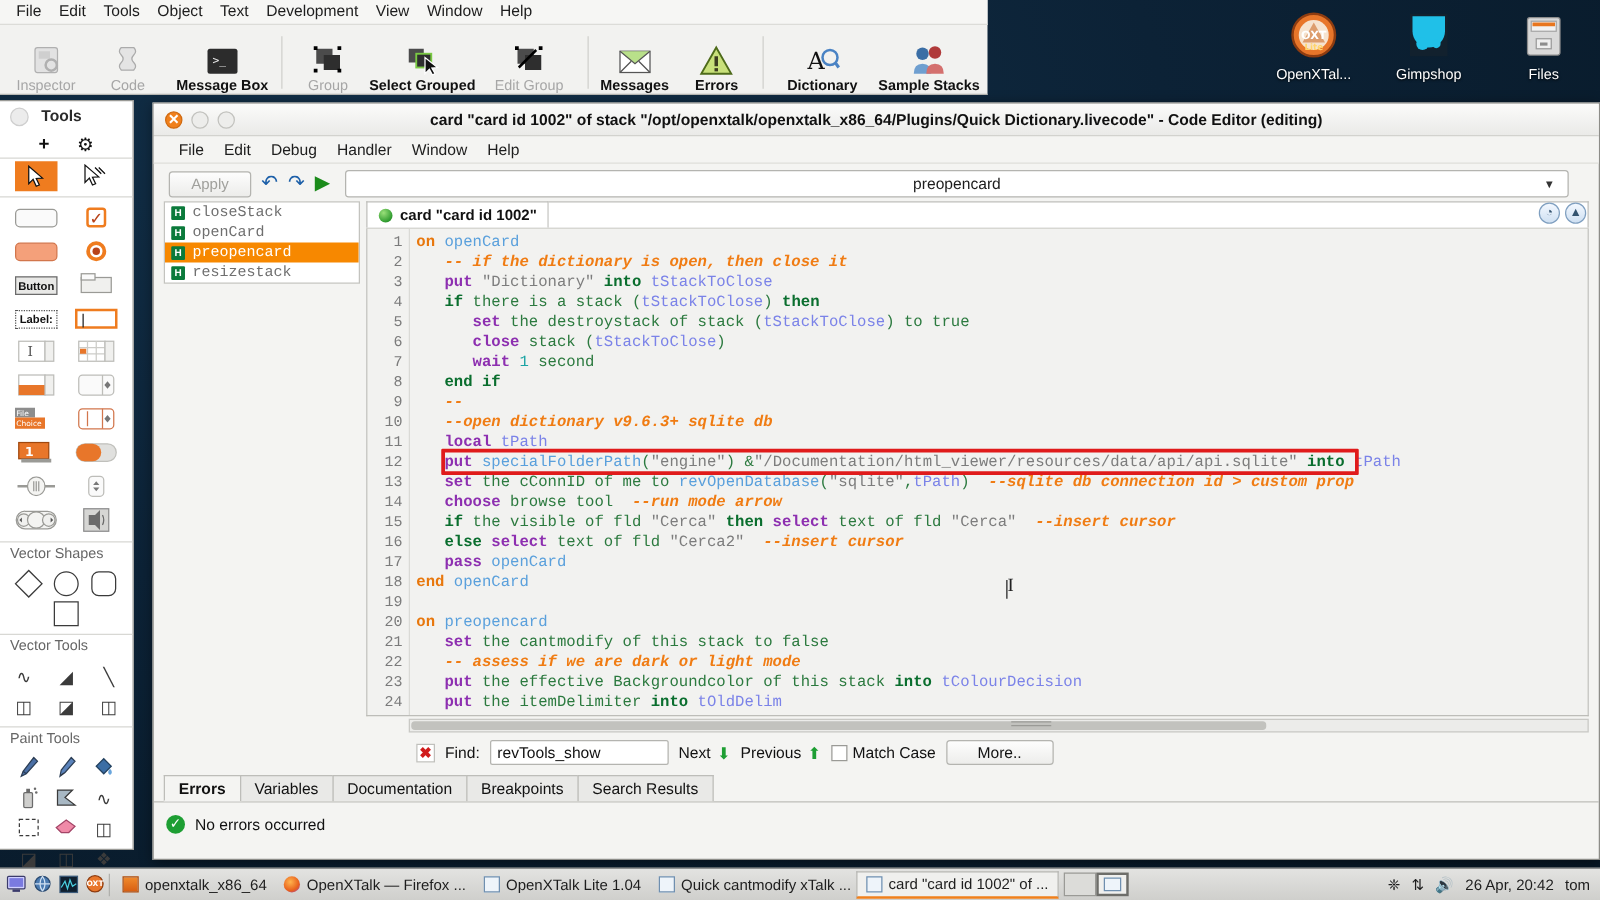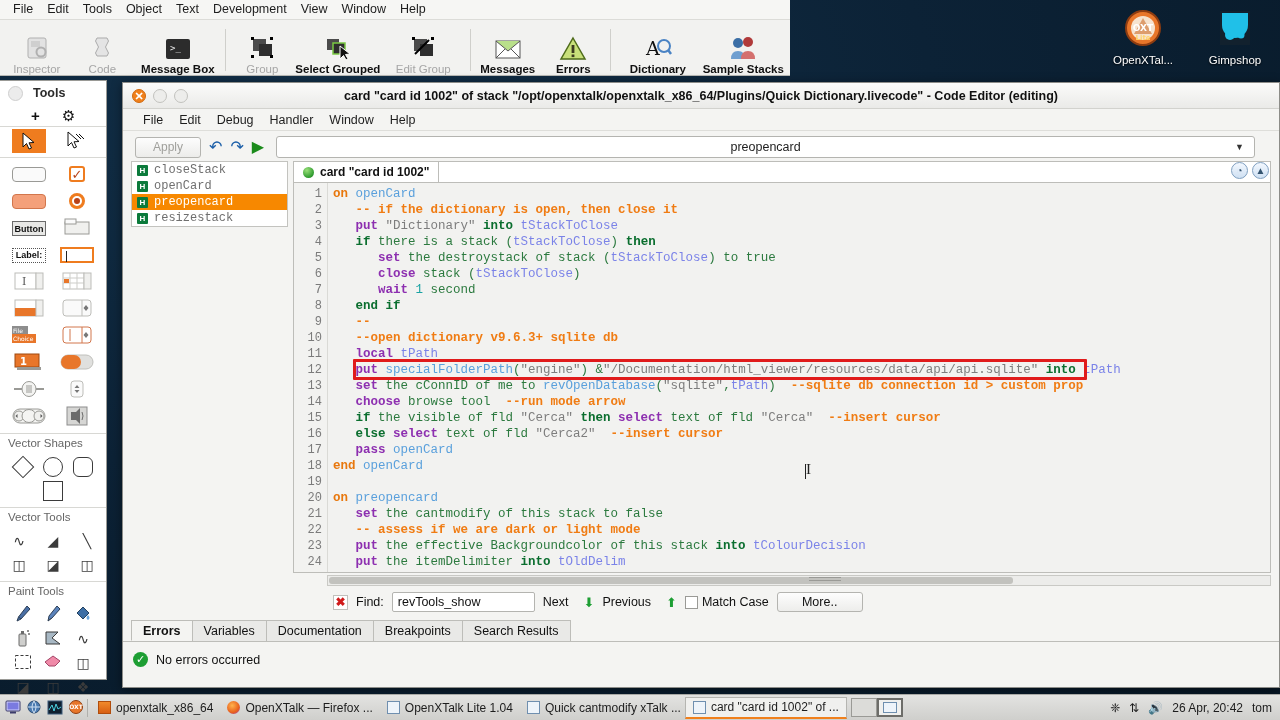--- a/index.html
+++ b/index.html
@@ -156,21 +156,21 @@
   .gutter div { height: 16px; line-height: 16px; }
   .code { flex: 1; font-family: "Liberation Mono", monospace; font-size: 12.5px;
           padding: 3px 0 0 5px; background: #f2f2f0; white-space: pre; overflow: hidden; }
   .code .ln { height: 16px; line-height: 16px; }
   .kw   { color: #8d2fb0; font-weight: bold; }
   .kw2  { color: #0a6e2e; font-weight: bold; }
   .hand { color: #e8770c; font-weight: bold; }
   .name { color: #5aa0dc; }
   .var  { color: #7b83e8; }
   .str  { color: #7d7d7d; }
-  .com  { color: #f07c13; font-weight: bold; }
+  .com  { color: #f07c13; font-weight: bold; font-style: italic; }
   .pln  { color: #2c7a3f; }
   .num  { color: #1aa3a3; }
   .hl-box { position: absolute; left: 59px; top: 174px; width: 734px; height: 21px;
             border: 3px solid #e01b1b; pointer-events: none; border-radius: 1px; }
   .caret-text { position: absolute; left: 511px; top: 281px; width: 1px; height: 15px;
                 background: #222; }
   .ibeam { position: absolute; left: 512px; top: 278px; color: #222; font-size: 15px;
            font-family: "Liberation Serif", serif; }
 
   .hscroll { height: 11px; margin: 2px 8px 0 204px; background: #ececea; border: 1px solid #c9c9c5;
@@ -179,21 +179,21 @@
                background: #c2c2be; border-radius: 3px; display: block; }
 
   
   .findbar { height: 28px; display: flex; align-items: center; gap: 8px; padding-left: 210px;
              margin-top: 2px; }
   .xbtn { width: 15px; height: 15px; background: #fff; border: 1px solid #c0c0bc;
           color: #d01b1b; font-weight: bold; font-size: 12px; text-align: center; line-height: 13px; }
   .findlbl { font-size: 12.5px; color: #111; }
   .findin { width: 143px; height: 20px; border: 1px solid #b4b4b0; border-radius: 2px;
             background: #fff; font-size: 12.5px; color: #111; line-height: 18px; padding-left: 5px; }
-  .navbtn { display: flex; align-items: center; gap: 15px; font-size: 12.5px; color: #111; }
+  .navbtn { display: flex; align-items: center; gap: 5px; font-size: 12.5px; color: #111; }
   .arrowg { color: #1d9e33; font-size: 13px; }
   .mcase { display: flex; align-items: center; gap: 4px; font-size: 12.5px; color: #111; }
   .cbox { width: 13px; height: 13px; border: 1px solid #9a9a96; background: #fff; }
   .morebtn { width: 86px; height: 20px; border: 1px solid #b4b4b0; border-radius: 3px;
              background: linear-gradient(#fdfdfd,#ededeb); font-size: 12.5px; text-align: center;
              line-height: 18px; color: #111; }
   .grip { position: absolute; left: 686px; bottom: 104px; width: 32px; height: 8px; }
   .grip i { display: block; height: 1px; background: #9a9a96; margin: 2px 0; }
 
   
@@ -253,20 +253,32 @@
     <div class="dicon">
       <div class="glyph">
         <svg width="42" height="42" viewBox="0 0 42 42">
           <rect x="6" y="3" width="30" height="34" fill="#12212e"></rect>
           <path d="M8 5 h26 v12 a13 13 0 0 1 -26 0 z" fill="#20c0e8"></path>
           <circle cx="16" cy="27" r="5" fill="#20c0e8"></circle>
           <circle cx="27" cy="27" r="3.5" fill="#20c0e8"></circle>
         </svg>
       </div>
       <div class="lbl">Gimpshop</div>
+    </div>
+    <div class="dicon">
+      <div class="glyph">
+        <svg width="42" height="42" viewBox="0 0 42 42">
+          <rect x="8" y="6" width="26" height="30" rx="2" fill="#d9d9d9" stroke="#8d8d8d"></rect>
+          <rect x="11" y="9" width="20" height="8" fill="#f3f3f3" stroke="#a6a6a6"></rect>
+          <rect x="12" y="10" width="18" height="3" fill="#e8761f"></rect>
+          <rect x="15" y="23" width="12" height="8" fill="#efefef" stroke="#9a9a9a"></rect>
+          <rect x="18" y="26" width="6" height="2.5" fill="#8d8d8d"></rect>
+        </svg>
+      </div>
+      <div class="lbl">Files</div>
     </div>
   </div>
 
   <div class="ide">
     <div class="menubar">
       <div class="mi">File</div>
       <div class="mi">Edit</div>
       <div class="mi">Tools</div>
       <div class="mi">Object</div>
       <div class="mi">Text</div>

